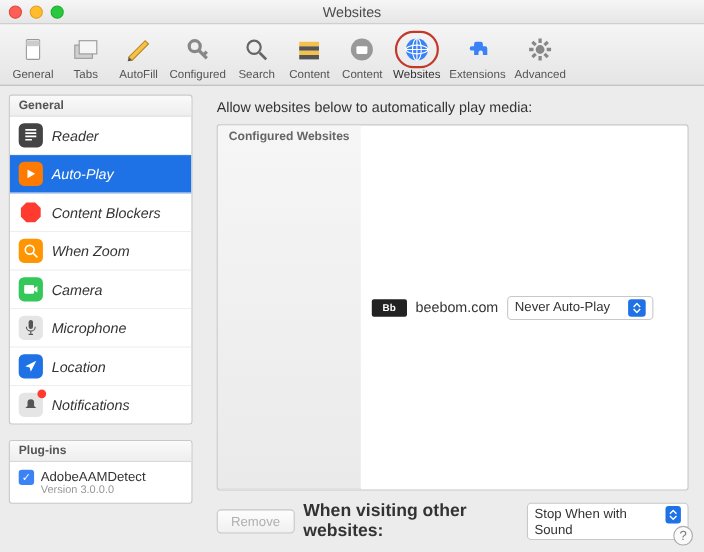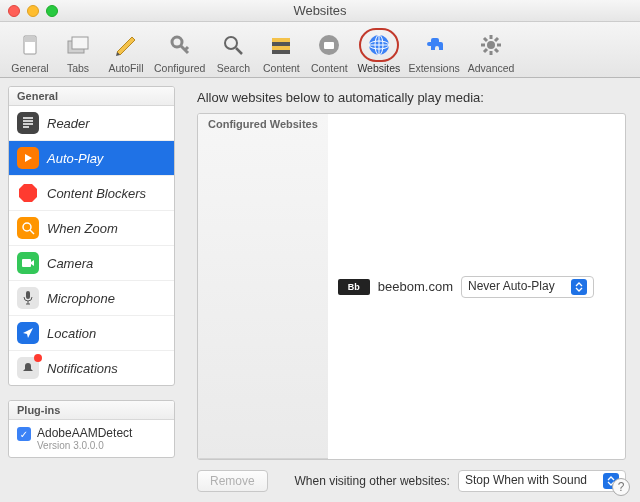--- a/index.html
+++ b/index.html
@@ -165,21 +165,21 @@
   gap:8px;
 }
 .btn {
   background:linear-gradient(#fdfdfd,#f0f0f0);
   border:1px solid #c8c8c8;
   border-radius:4px;
   padding:3px 12px;
   font-size:12px;
   color:#b0b0b0;
 }
-.bottom-label { font-size:12px; color:#333; margin-left:auto; }
+.bottom-label { font-size:16px; color:#333; margin-left:auto;font-weight:bold; }
 
 .help { position:absolute; bottom:6px; right:10px; width:18px; height:18px; border:1px solid #aaa; border-radius:50%; display:flex; align-items:center; justify-content:center; font-size:12px; color:#777; background:#fafafa;}
 </style>
 </head>
 <body>
 
 <div class="titlebar">
   <div class="traffic">
     <span class="tl-close"></span>
     <span class="tl-min"></span>

